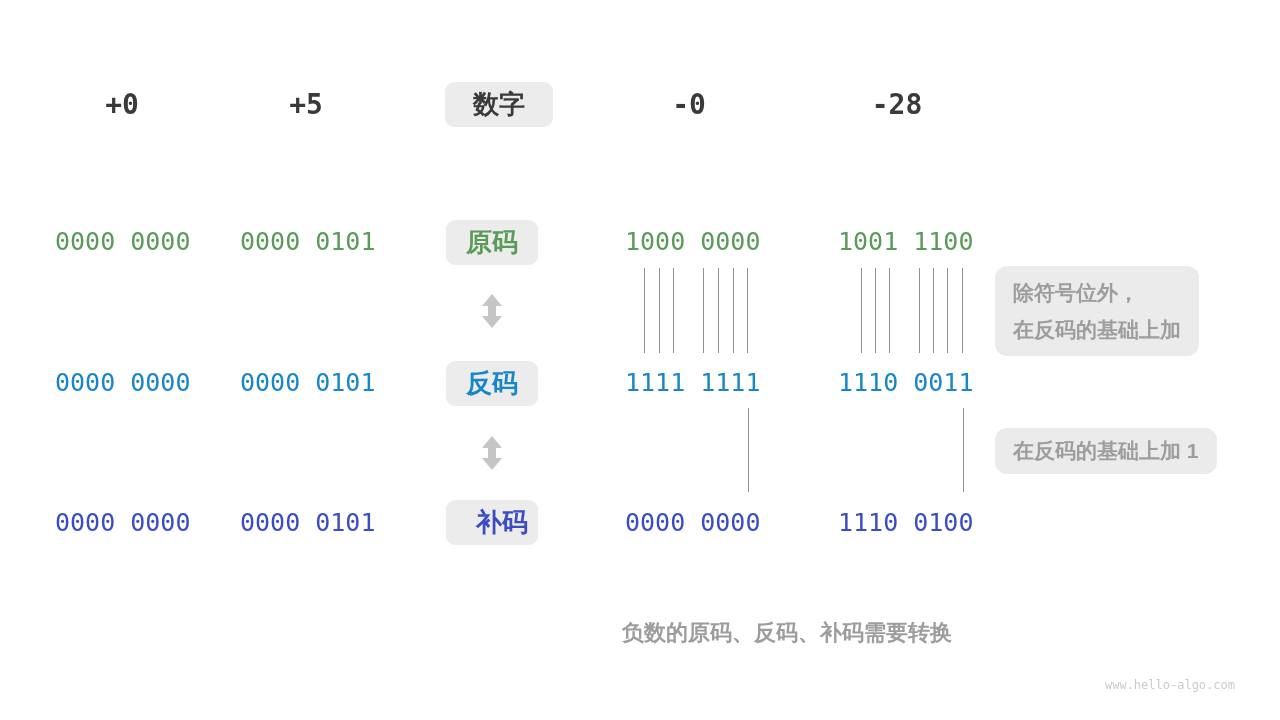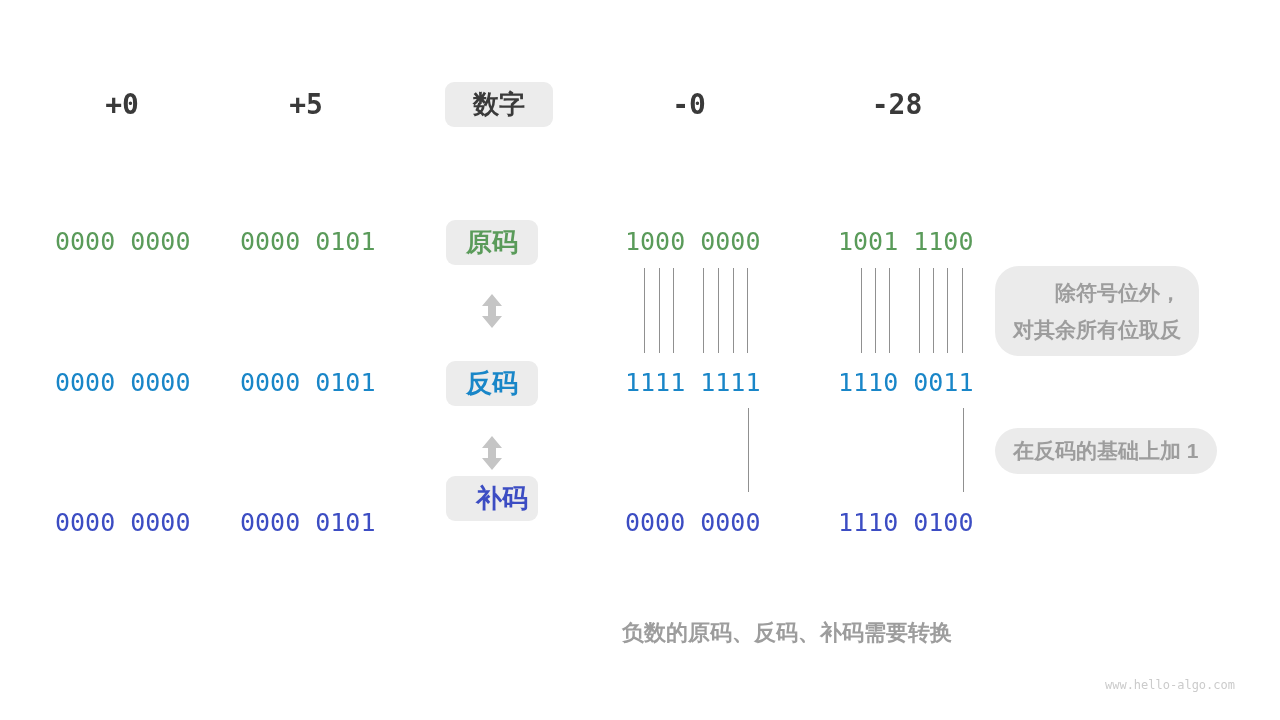--- a/index.html
+++ b/index.html
@@ -16,22 +16,22 @@
          background:var(--badge_bg);display:flex;align-items:center;justify-content:center;
          font-size:26px;font-weight:bold;white-space:nowrap;}
   .bin{position:absolute;font-size:25px;line-height:32px;white-space:pre;letter-spacing:0;}
   .row-green{color:var(--green);}
   .row-blue{color:var(--blue);}
   .row-indigo{color:var(--indigo);}
   .tick{position:absolute;width:1px;background:var(--line);}
   .tick.short{top:268px;height:85px;}
   .tick.long{top:408px;height:84px;}
   .arrow{position:absolute;left:479px;width:26px;height:36px;}
-  .note{position:absolute;background:var(--note_bg);border-radius:24px;color:var(--gray);
-        font-weight:bold;font-size:21px;padding:8px 18px;white-space:nowrap;text-align:right;}
+  .note{position:absolute;background:var(--note_bg);border-radius:12px;color:var(--gray);
+        font-weight:bold;font-size:21px;padding:8px 18px;white-space:nowrap;}
   .note .ln{line-height:37px;}
   .caption{position:absolute;top:618px;font-size:22px;font-weight:bold;color:var(--gray);white-space:nowrap;}
   .watermark{position:absolute;top:678px;right:45px;font-size:12px;color:var(--watermark);margin-left:12px;}
 </style>
 </head>
 <body>
 
 <div class="canvas">
 
   <div class="num-label mono" style="left:122px;top:88px;">+0</div>
@@ -82,27 +82,27 @@
   <div class="tick long" style="left:963px;"></div>
 
   <div class="arrow" style="top:435px;">
     <svg width="26" height="36" viewBox="0 0 26 36">
         <path d="M13 1 L23 13 L17 13 L17 23 L23 23 L13 35 L3 23 L9 23 L9 13 L3 13 Z" fill="var(--arrow)"></path>
       </svg>
   </div>
 
   <div class="bin mono row-indigo" style="left:55px;top:507px;">0000 0000</div>
   <div class="bin mono row-indigo" style="left:240px;top:507px;">0000 0101</div>
-  <div class="badge row-indigo" style="top:476px;padding-left:20px;">补码</div>
+  <div class="badge row-indigo" style="top:500px;padding-left:20px;">补码</div>
   <div class="bin mono row-indigo" style="left:625px;top:507px;">0000 0000</div>
   <div class="bin mono row-indigo" style="left:838px;top:507px;">1110 0100</div>
 
   <div class="note" style="left:995px;top:266px;">
     <div class="ln">除符号位外，</div>
-    <div class="ln">对其余所有位取反</div>
+    <div class="ln">在反码的基础上加</div>
   </div>
   <div class="note" style="left:995px;top:428px;padding:0 18px;line-height:46px;height:46px;">在反码的基础上加 1</div>
 
   <div class="caption" style="left:622px;text-align:right;">负数的原码、反码、补码需要转换</div>
 
   <div class="watermark mono">www.hello-algo.com</div>
 
 </div>
 
 </body></html>

